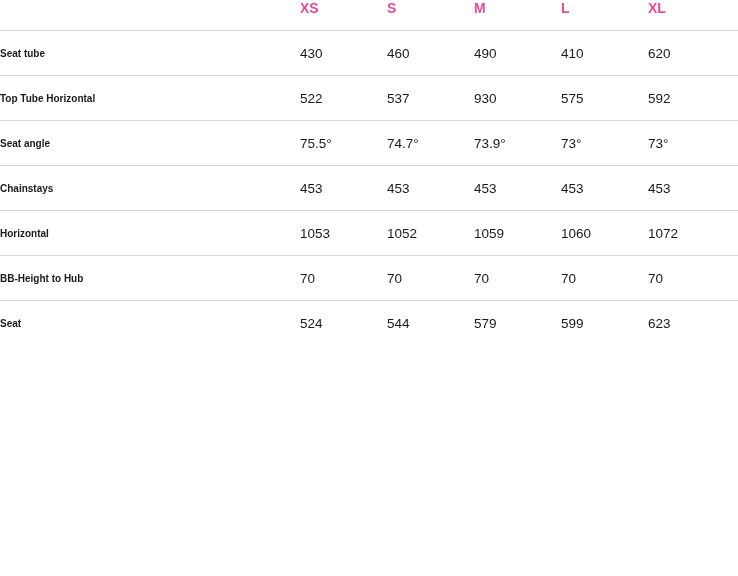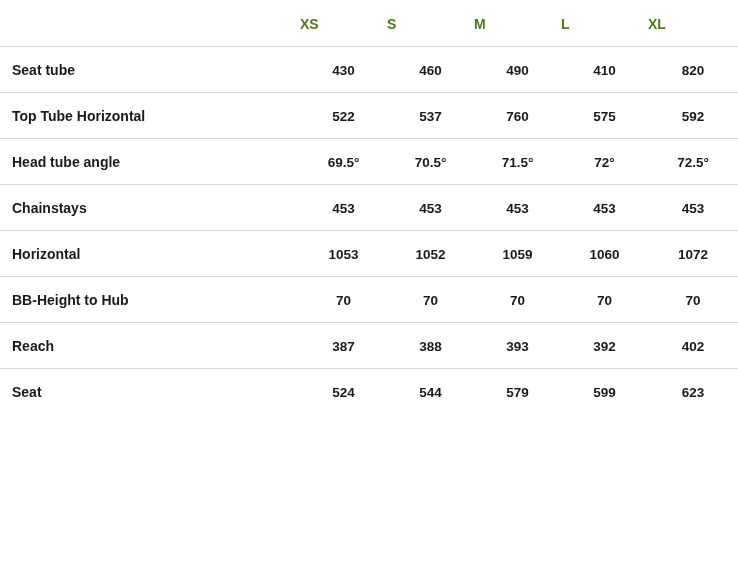--- a/index.html
+++ b/index.html
@@ -20,46 +20,44 @@
     table-layout: fixed;
   }
   .geo-table col.label-col { width: 300px; }
   .geo-table col.size-col  { width: 87px; }
   .geo-table col.size-col-last { width: 90px; }
 
   .geo-table thead th {
     font-size: 14px;
     font-weight: 700;
     text-align: left;
-    padding: 16px 0 14px 0;
-    color: #4d7c0f;
+    padding: 0 0 14px 0;
+    color: #ec4899;
     vertical-align: bottom;
     border-bottom: 1px solid #d8d8d8;
   }
   .geo-table thead th.label-head {
     padding-left: 12px;
   }
   .geo-table tbody td {
     font-size: 13.5px;
     padding: 15px 0 14px 0;
     border-bottom: 1px solid #d8d8d8;
     vertical-align: middle;
     color: #1a1a1a;
   }
   .geo-table tbody tr:last-child td {
     border-bottom: none;
   }
   .geo-table tbody td.row-label {
     font-weight: 700;
-    padding-left: 12px;
-    font-size: 14px;
+    font-size: 10px;
   }
   .geo-table tbody td.value {
-    font-weight: 700;
-    text-align: center;
+    font-weight: 400;
   }
 </style>
 </head>
 <body>
 
 <table class="geo-table">
   <colgroup>
     <col class="label-col">
     <col class="size-col">
     <col class="size-col">
@@ -77,37 +75,37 @@
       <th>XL</th>
     </tr>
   </thead>
   <tbody>
     <tr>
       <td class="row-label">Seat tube</td>
       <td class="value">430</td>
       <td class="value">460</td>
       <td class="value">490</td>
       <td class="value">410</td>
-      <td class="value">820</td>
+      <td class="value">620</td>
     </tr>
     <tr>
       <td class="row-label">Top Tube Horizontal</td>
       <td class="value">522</td>
       <td class="value">537</td>
-      <td class="value">760</td>
+      <td class="value">930</td>
       <td class="value">575</td>
       <td class="value">592</td>
     </tr>
     <tr>
-      <td class="row-label">Head tube angle</td>
-      <td class="value">69.5°</td>
-      <td class="value">70.5°</td>
-      <td class="value">71.5°</td>
-      <td class="value">72°</td>
-      <td class="value">72.5°</td>
+      <td class="row-label">Seat angle</td>
+      <td class="value">75.5°</td>
+      <td class="value">74.7°</td>
+      <td class="value">73.9°</td>
+      <td class="value">73°</td>
+      <td class="value">73°</td>
     </tr>
     <tr>
       <td class="row-label">Chainstays</td>
       <td class="value">453</td>
       <td class="value">453</td>
       <td class="value">453</td>
       <td class="value">453</td>
       <td class="value">453</td>
     </tr>
     <tr>
@@ -120,28 +118,20 @@
     </tr>
     <tr>
       <td class="row-label">BB-Height to Hub</td>
       <td class="value">70</td>
       <td class="value">70</td>
       <td class="value">70</td>
       <td class="value">70</td>
       <td class="value">70</td>
     </tr>
     <tr>
-      <td class="row-label">Reach</td>
-      <td class="value">387</td>
-      <td class="value">388</td>
-      <td class="value">393</td>
-      <td class="value">392</td>
-      <td class="value">402</td>
-    </tr>
-    <tr>
       <td class="row-label">Seat</td>
       <td class="value">524</td>
       <td class="value">544</td>
       <td class="value">579</td>
       <td class="value">599</td>
       <td class="value">623</td>
     </tr>
   </tbody>
 </table>
 

